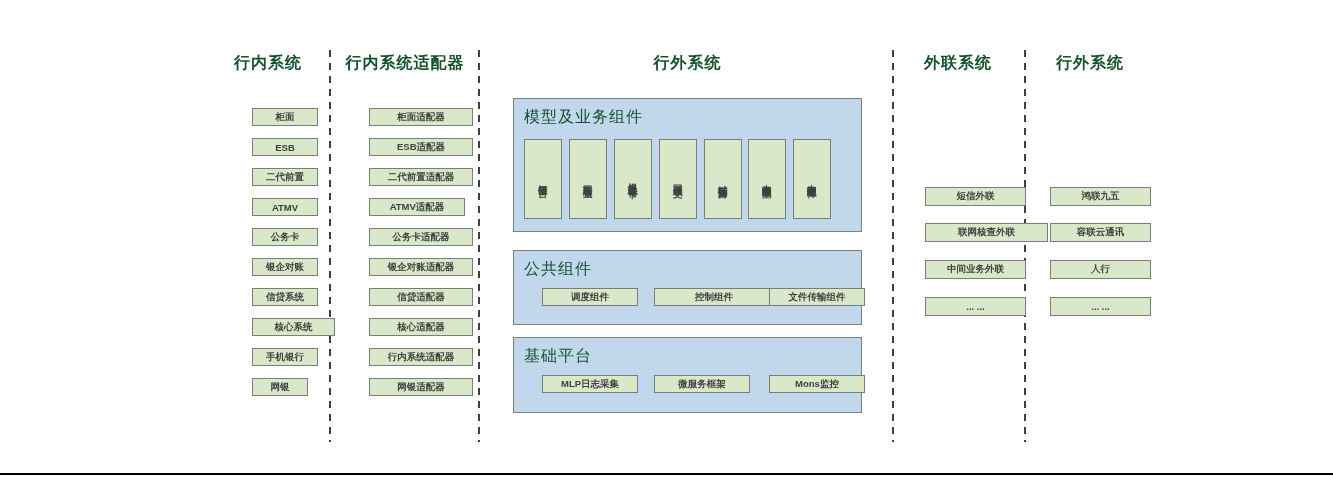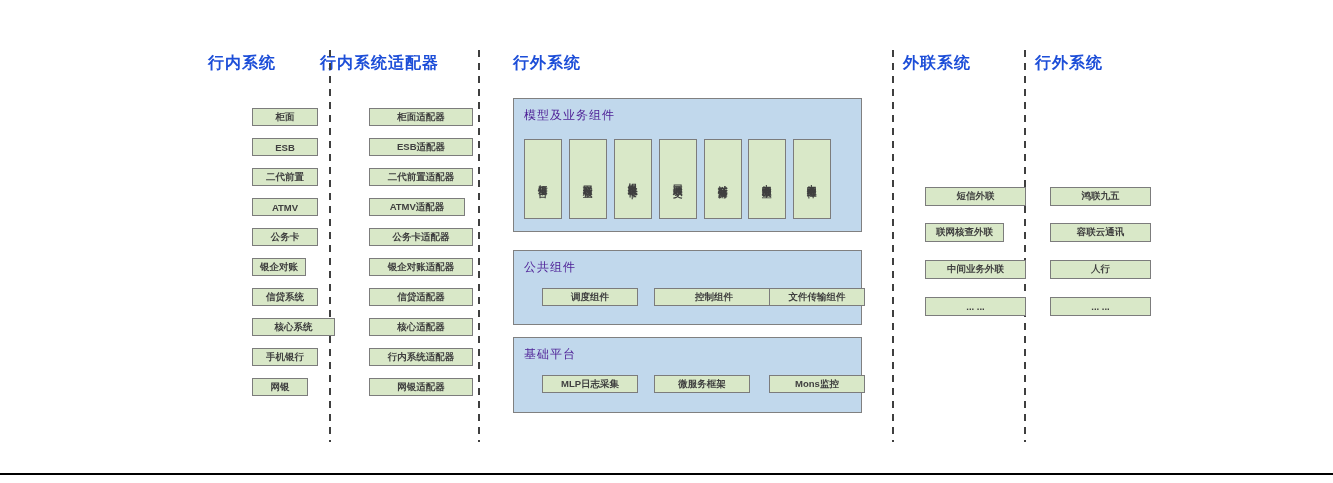--- a/index.html
+++ b/index.html
@@ -5,22 +5,22 @@
   html,body{margin:0;padding:0;background:#fff;}
   .canvas{
     position:relative;
     width:1333px;height:483px;
     background:#ffffff;
     font-family:"Liberation Sans","DejaVu Sans",sans-serif;
     overflow:hidden;
   }
   .hdr{
     position:absolute;top:53px;height:20px;
-    font-size:16px;font-weight:bold;color:#1d4ed8;
-    letter-spacing:1px;
+    font-size:16px;font-weight:bold;color:#14532d;
+    text-align:center;letter-spacing:1px;
   }
   .divider{
     position:absolute;top:50px;height:392px;width:2px;
     background:repeating-linear-gradient(to bottom,#3f3f3f 0 7px,transparent 7px 13px);
   }
   .gbox{
     position:absolute;height:18px;
     background:#d9e8c8;border:1.5px solid #7c7c7c;
     box-sizing:border-box;
     display:flex;align-items:center;justify-content:center;
@@ -28,21 +28,21 @@
     white-space:nowrap;
     margin-left:16px;
   }
   .panel{
     position:absolute;left:513px;width:349px;
     background:#c1d8ec;border:1.5px solid #808080;
     box-sizing:border-box;
   }
   .panel-label{
     position:absolute;left:10px;top:8px;
-    font-size:12px;color:#4c1d95;letter-spacing:1px;
+    font-size:16px;color:#14532d;letter-spacing:1px;
   }
   .vbox{
     position:absolute;top:40px;width:38px;height:80px;
     background:#d9e8c8;border:1.5px solid #7c7c7c;
     box-sizing:border-box;
     display:flex;align-items:center;justify-content:center;
     font-size:9.5px;font-weight:bold;color:#3f3f3f;
   }
   .vbox span{
     writing-mode:vertical-rl;text-orientation:upright;
@@ -67,21 +67,21 @@
   <div class="divider" style="left:329px"></div>
   <div class="divider" style="left:478px"></div>
   <div class="divider" style="left:892px"></div>
   <div class="divider" style="left:1024px"></div>
 
   <div class="gbox" style="left:236px;top:108px;width:66px">柜面</div>
   <div class="gbox" style="left:236px;top:138px;width:66px">ESB</div>
   <div class="gbox" style="left:236px;top:168px;width:66px">二代前置</div>
   <div class="gbox" style="left:236px;top:198px;width:66px">ATMV</div>
   <div class="gbox" style="left:236px;top:228px;width:66px">公务卡</div>
-  <div class="gbox" style="left:236px;top:258px;width:54px">银企对账</div>
+  <div class="gbox" style="left:236px;top:258px;width:66px">银企对账</div>
   <div class="gbox" style="left:236px;top:288px;width:66px">信贷系统</div>
   <div class="gbox" style="left:236px;top:318px;width:83px">核心系统</div>
   <div class="gbox" style="left:236px;top:348px;width:66px">手机银行</div>
   <div class="gbox" style="left:236px;top:378px;width:56px">网银</div>
 
   <div class="gbox" style="left:353px;top:108px;width:104px">柜面适配器</div>
   <div class="gbox" style="left:353px;top:138px;width:104px">ESB适配器</div>
   <div class="gbox" style="left:353px;top:168px;width:104px">二代前置适配器</div>
   <div class="gbox" style="left:353px;top:198px;width:96px">ATMV适配器</div>
   <div class="gbox" style="left:353px;top:228px;width:104px">公务卡适配器</div>
@@ -124,21 +124,21 @@
   </div>
 
   <div class="panel" style="top:337px;height:76px">
     <div class="panel-label">基础平台</div>
     <div class="gbox" style="left:12px;top:37px;width:96px">MLP日志采集</div>
     <div class="gbox" style="left:124px;top:37px;width:96px">微服务框架</div>
     <div class="gbox" style="left:239px;top:37px;width:96px">Mons监控</div>
   </div>
 
   <div class="gbox" style="left:909px;top:187px;width:101px;height:19px">短信外联</div>
-  <div class="gbox" style="left:909px;top:223px;width:79px;height:19px">联网核查外联</div>
+  <div class="gbox" style="left:909px;top:223px;width:123px;height:19px">联网核查外联</div>
   <div class="gbox" style="left:909px;top:260px;width:101px;height:19px">中间业务外联</div>
   <div class="gbox" style="left:909px;top:297px;width:101px;height:19px">... ...</div>
 
   <div class="gbox" style="left:1034px;top:187px;width:101px;height:19px">鸿联九五</div>
   <div class="gbox" style="left:1034px;top:223px;width:101px;height:19px">容联云通讯</div>
   <div class="gbox" style="left:1034px;top:260px;width:101px;height:19px">人行</div>
   <div class="gbox" style="left:1034px;top:297px;width:101px;height:19px">... ...</div>
 
   <div class="bottom-line"></div>
 

